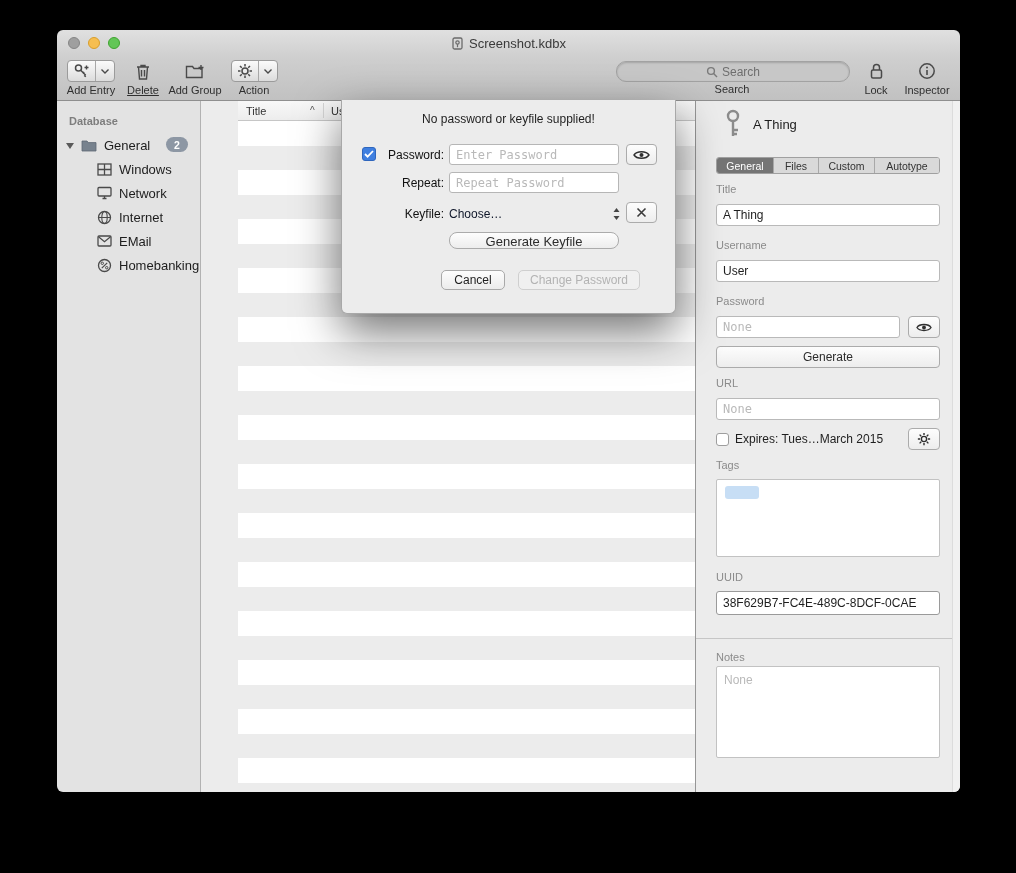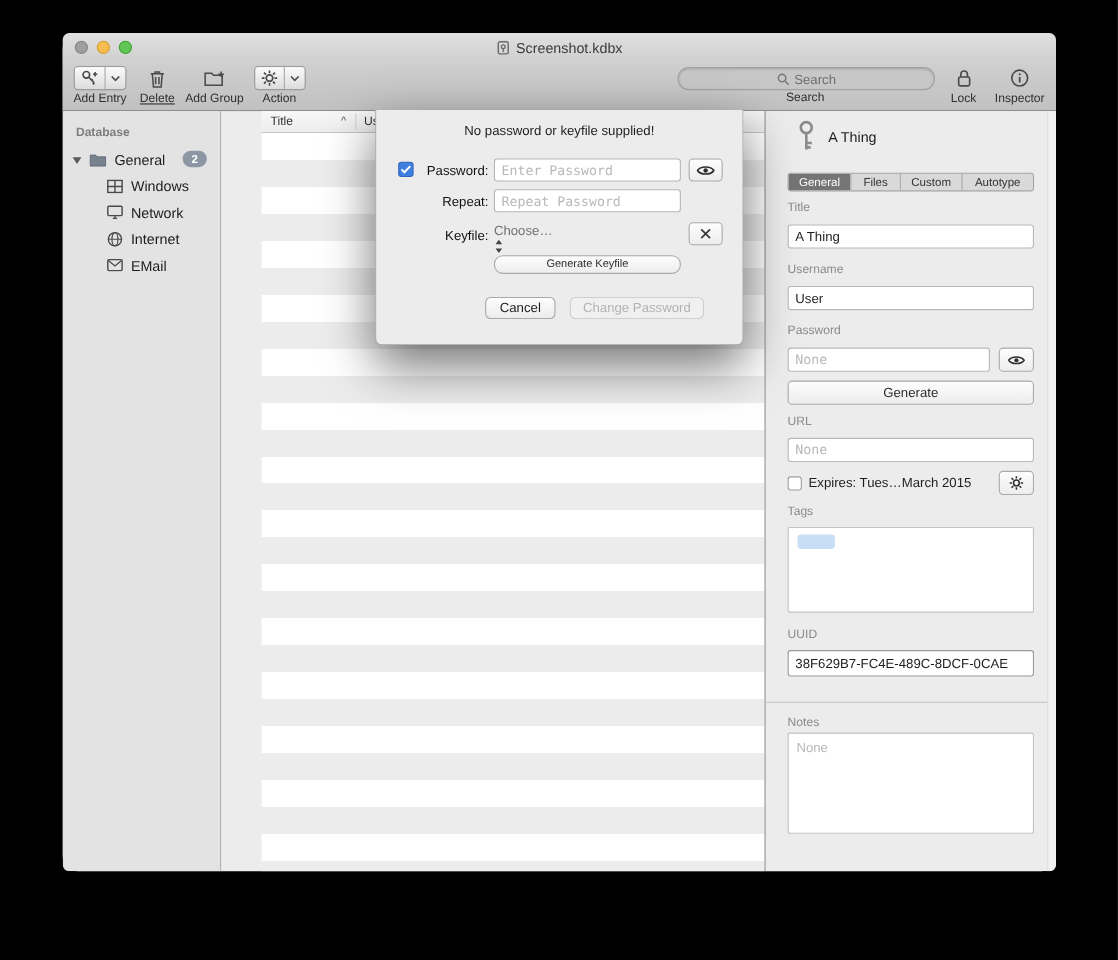--- a/index.html
+++ b/index.html
@@ -106,29 +106,29 @@
   .dfield{position:absolute;left:107px;width:170px;height:21px;box-sizing:border-box;
           border:1px solid #b6b6b6;border-radius:3px;background:#fff;padding:0 6px;
           font-size:12px;font-family:"DejaVu Sans Mono",monospace;color:#1e1e1e;outline:none;}
   .dchk{position:absolute;left:20px;top:47px;width:14px;height:14px;border-radius:3px;
         background:#3f7fe0;border:1px solid #2f66bd;box-sizing:border-box;
         display:flex;align-items:center;justify-content:center;}
   .dsq{position:absolute;width:31px;height:21px;box-sizing:border-box;border:1px solid #ababab;
        border-radius:4px;background:linear-gradient(#fdfdfd,#ededed);
        display:flex;align-items:center;justify-content:center;padding:0;}
   .popup{position:absolute;left:107px;top:103px;width:172px;height:21px;display:flex;
-         font-size:12px;color:#737373;flex-direction:column;}
+         align-items:center;font-size:12px;color:#0f172a;}
   .popup .ptext{flex:1;}
   .dbtn{position:absolute;height:20px;box-sizing:border-box;border:1px solid #a9a9a9;border-radius:5px;
         background:linear-gradient(#fdfdfd,#ececec);font-size:12px;color:#1e1e1e;
         font-family:"Liberation Sans",sans-serif;}
   .dbtn.disabled{color:#b3b3b3;border-color:#cfcfcf;background:#f0f0f0;}
   .genkey{position:absolute;left:107px;top:132px;width:170px;height:17px;box-sizing:border-box;
           border:1px solid #ababab;border-radius:8px;background:linear-gradient(#fdfdfd,#ededed);
-          font-size:10px;color:#2c2c2c;font-family:"Liberation Sans",sans-serif;}
+          font-size:13px;color:#2c2c2c;font-family:"Liberation Sans",sans-serif;}
 </style>
 </head>
 <body>
 
 <div class="stage">
   <div class="window">
 
     <div class="titlebar">
       <div class="traffic">
         <span class="tl close"></span>
@@ -298,20 +298,31 @@
         <div class="sb-row sb-child">
           <span class="sb-icon">
             <svg width="15" height="12" viewBox="0 0 15 12">
                 <rect x="1" y="1" width="13" height="10" rx="1" fill="none" stroke="#4a4a4a" stroke-width="1.3"></rect>
                 <path d="M1.5 1.8l6 5 6-5" fill="none" stroke="#4a4a4a" stroke-width="1.2"></path>
               </svg>
           </span>
           <span>EMail</span>
         </div>
 
+        <div class="sb-row sb-child">
+          <span class="sb-icon">
+            <svg width="15" height="15" viewBox="0 0 15 15">
+                <circle cx="7.5" cy="7.5" r="6" fill="none" stroke="#4a4a4a" stroke-width="1.3"></circle>
+                <path d="M4.8 10.2l5.4-5.4" stroke="#4a4a4a" stroke-width="1.2"></path>
+                <circle cx="5.3" cy="5.3" r="1.2" fill="none" stroke="#4a4a4a" stroke-width="1"></circle>
+                <circle cx="9.7" cy="9.7" r="1.2" fill="none" stroke="#4a4a4a" stroke-width="1"></circle>
+              </svg>
+          </span>
+          <span>Homebanking</span>
+        </div>
       </div>
 
       <div class="listarea">
         <div class="list-header">
           <span class="col-title">Title</span>
           <span class="sortcaret">^</span>
           <span class="col-div"></span>
           <span class="col-user">Username</span>
         </div>
         <div class="rows"></div>

